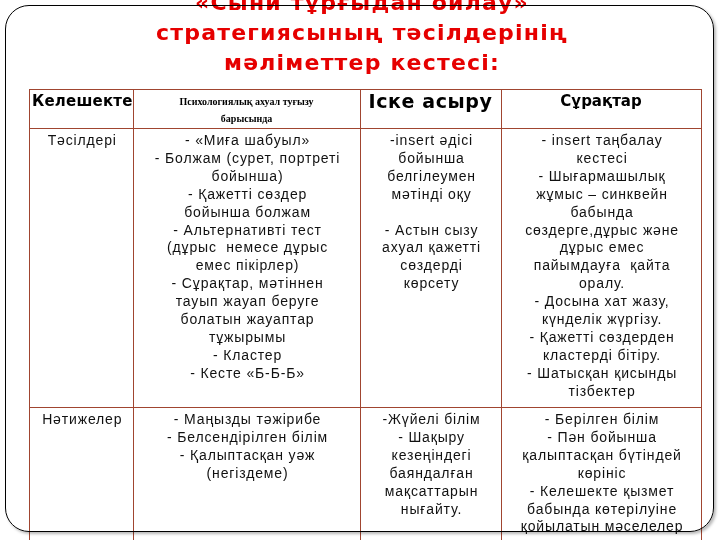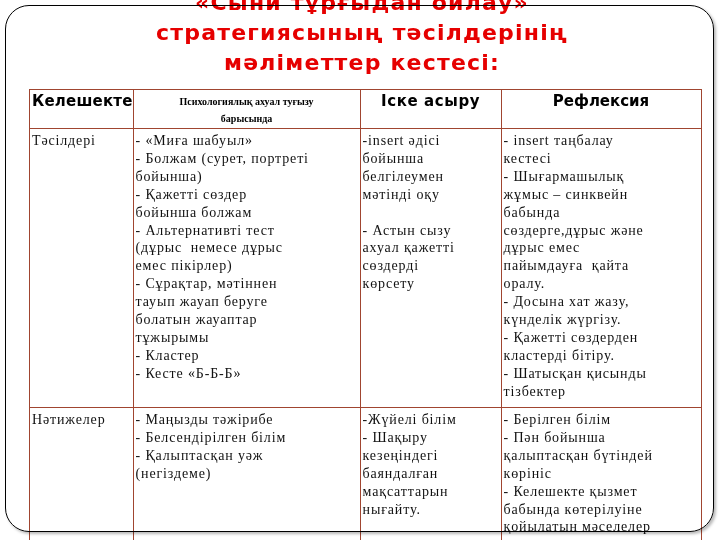--- a/index.html
+++ b/index.html
@@ -74,31 +74,31 @@
       padding-top: 3px !important;
       text-align: center;
       white-space: pre;
     }
     .hdr.left { text-align: left; padding-left: 2px !important; letter-spacing: 0.2px; }
     .hdr.serif {
       font-family: "Liberation Serif", serif;
       font-size: 10px;
       line-height: 17px;
     }
-    .hdr.medium { font-size: 15px; letter-spacing: 0.6px; }
+    .hdr.medium { font-size: 19px; letter-spacing: 0.6px; }
 
     .cell {
-      font-family: Liberation Serif, serif;
+      font-family: Liberation Sans, sans-serif;
       font-size: 14px;
       line-height: 17.9px;
       letter-spacing: 0.85px;
       color: #111111;
       white-space: pre;
       padding: 3px 0 0 2px !important;
-      text-align: left;
+      text-align: center;
     }
   </style>
 </head>
 <body>
 
 <div class="slide-title">
   <span class="line">«Сыни тұрғыдан ойлау»</span>
   <span class="line">стратегиясының тәсілдерінің</span>
   <span class="line">мәліметтер кестесі:</span>
 </div>
@@ -109,21 +109,21 @@
       <col class="col-2">
       <col class="col-3">
       <col class="col-4">
   </colgroup>
   <tbody>
       <tr class="hdr-row">
     <th class="hdr left">Келешекте</th>
     <th class="hdr serif">Психологиялық ахуал туғызу
 барысында</th>
     <th class="hdr medium">Іске асыру</th>
-    <th class="hdr">Рефлексия</th>
+    <th class="hdr">Сұрақтар</th>
   </tr>
   <tr class="row-1">
     <td class="cell">Тәсілдері</td>
     <td class="cell">- «Миға шабуыл»
 - Болжам (сурет, портреті
 бойынша)
 - Қажетті сөздер
 бойынша болжам
 - Альтернативті тест
 (дұрыс  немесе дұрыс

